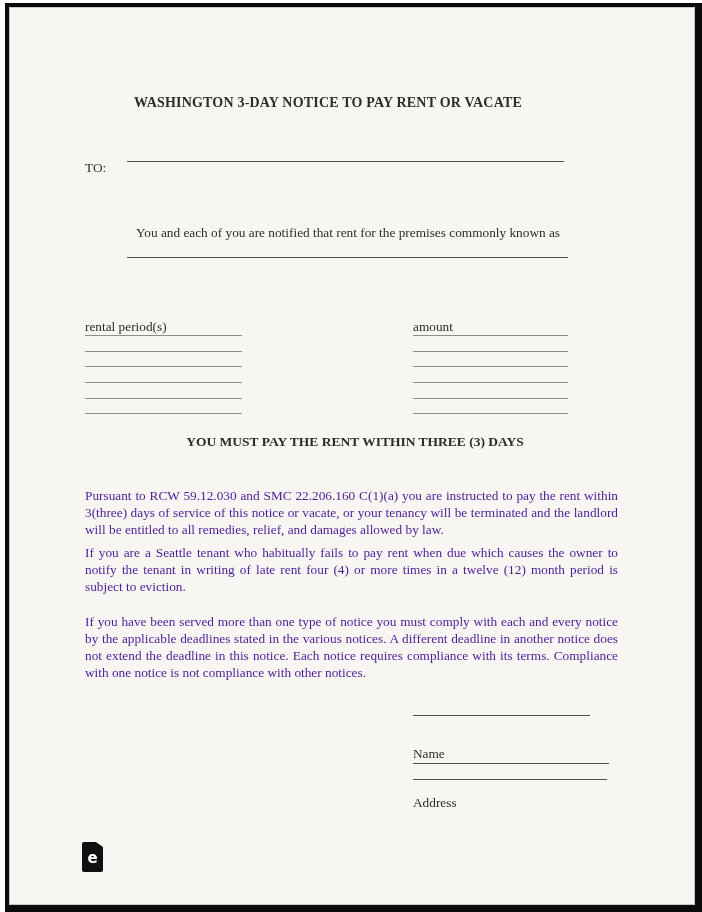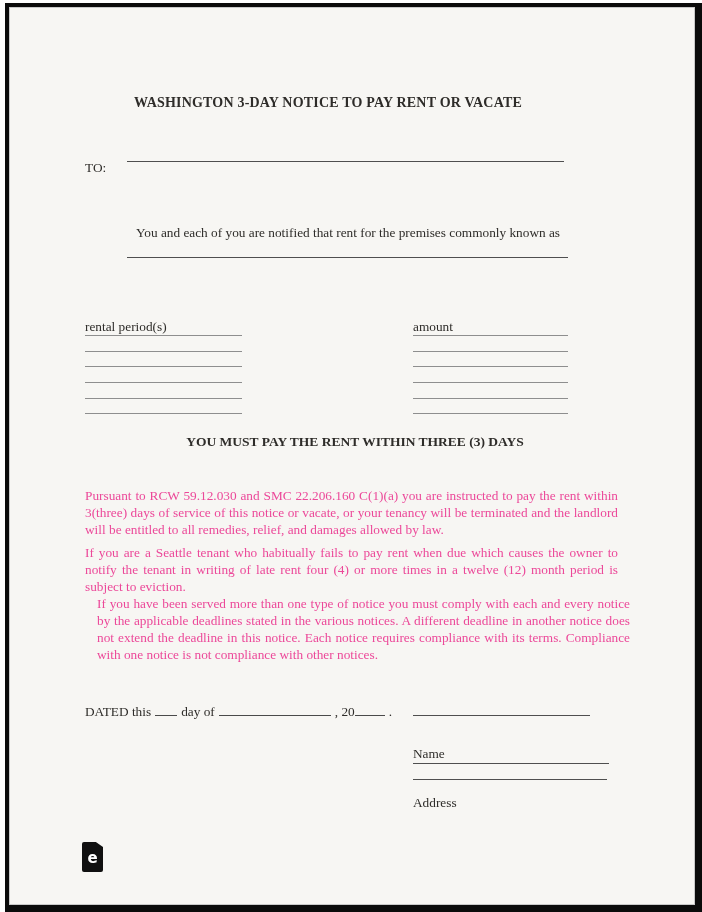--- a/index.html
+++ b/index.html
@@ -20,21 +20,21 @@
     position:absolute;left:85px;width:486px;top:95px;text-align:center;
     font-weight:bold;font-size:14px;letter-spacing:.2px;white-space:nowrap;
   }
   .warn{
     position:absolute;left:85px;width:540px;text-align:center;
     font-weight:bold;font-size:13.5px;white-space:nowrap;
     text-underline-offset:3px;
   }
   .para{
     position:absolute;left:85px;width:533px;font-size:13.3px;line-height:17px;
-    text-align:justify;color:#ec4899;
+    text-align:justify;color:#4c1d95;
   }
   .rule{position:absolute;height:1px;background:#8e8e8e;}
   .rule.dark{background:#4f4f4f;}
   .blank{
     display:inline-block;height:11px;border-bottom:1.3px solid #4a4a4a;
     margin:0 4px;vertical-align:baseline;
   }
   .dated{position:absolute;left:85px;top:704px;font-size:13.3px;white-space:nowrap;}
   .logo{
     position:absolute;left:82px;top:842px;width:21px;height:30px;
@@ -78,25 +78,22 @@
   <div class="rule" style="left:413px;top:351px;width:155px;"></div>
   <div class="rule" style="left:413px;top:366px;width:155px;"></div>
   <div class="rule" style="left:413px;top:382px;width:155px;"></div>
   <div class="rule" style="left:413px;top:398px;width:155px;"></div>
   <div class="rule" style="left:413px;top:413px;width:155px;"></div>
 
   <div class="warn" style="top:434px;">YOU MUST PAY THE RENT WITHIN THREE (3) DAYS</div>
 
   <div class="para" style="top:487px;">Pursuant to RCW 59.12.030 and SMC 22.206.160 C(1)(a) you are instructed to pay the rent within 3(three) days of service of this notice or vacate, or your tenancy will be terminated and the landlord will be entitled to all remedies, relief, and damages allowed by law.</div>
   <div class="para" style="top:544px;">If you are a Seattle tenant who habitually fails to pay rent when due which causes the owner to notify the tenant in writing of late rent four (4) or more times in a twelve (12) month period is subject to eviction.</div>
-  <div class="para" style="top:595px;margin-left:12px;">If you have been served more than one type of notice you must comply with each and every notice by the applicable deadlines stated in the various notices.  A different deadline in another notice does not extend the deadline in this notice.  Each notice requires compliance with its terms.  Compliance with one notice is not compliance with other notices.</div>
+  <div class="para" style="top:613px;">If you have been served more than one type of notice you must comply with each and every notice by the applicable deadlines stated in the various notices.  A different deadline in another notice does not extend the deadline in this notice.  Each notice requires compliance with its terms.  Compliance with one notice is not compliance with other notices.</div>
 
-  <div class="dated">
-    <span>DATED this</span><span class="blank" style="width:22px;"></span><span>day of</span><span class="blank" style="width:112px;"></span><span>, 20</span><span class="blank" style="width:30px;margin-left:0;"></span><span>.</span>
-  </div>
 
   <div class="rule dark" style="left:413px;top:715px;width:177px;"></div>
   <div class="t" style="left:413px;top:734px;">Name</div>
   <div class="rule dark" style="left:413px;top:763px;width:196px;"></div>
   <div class="rule dark" style="left:413px;top:779px;width:194px;"></div>
   <div class="t" style="left:413px;top:783px;">Address</div>
 
   <div class="logo">
     <span>e</span>
   </div>

